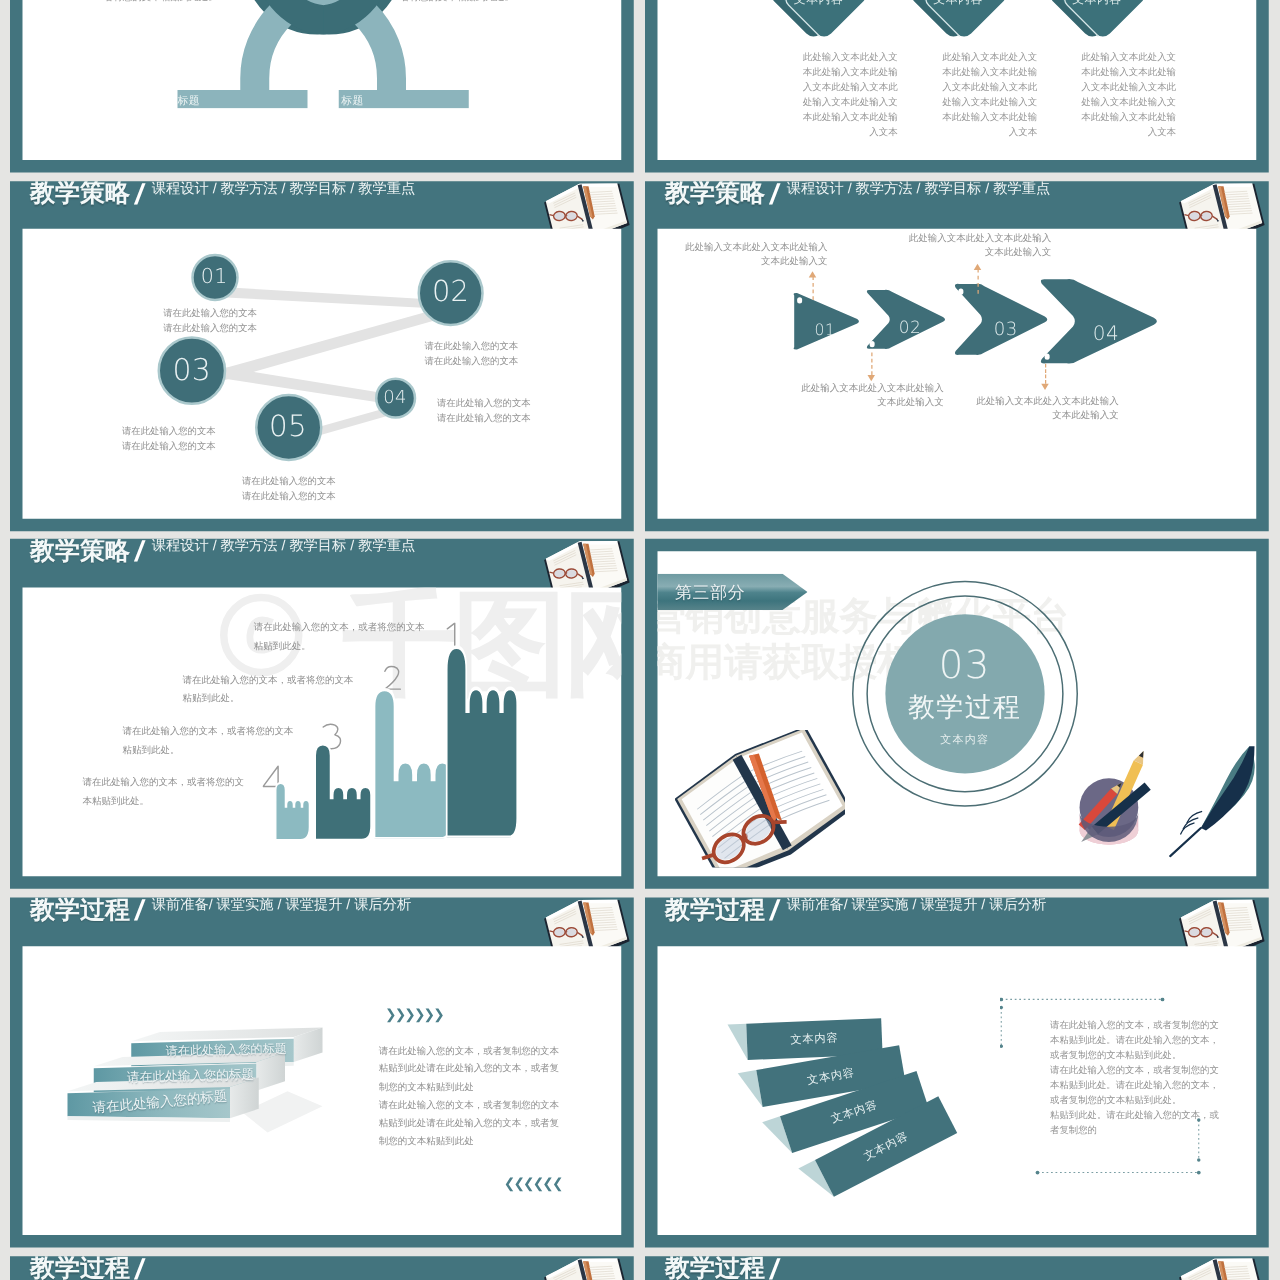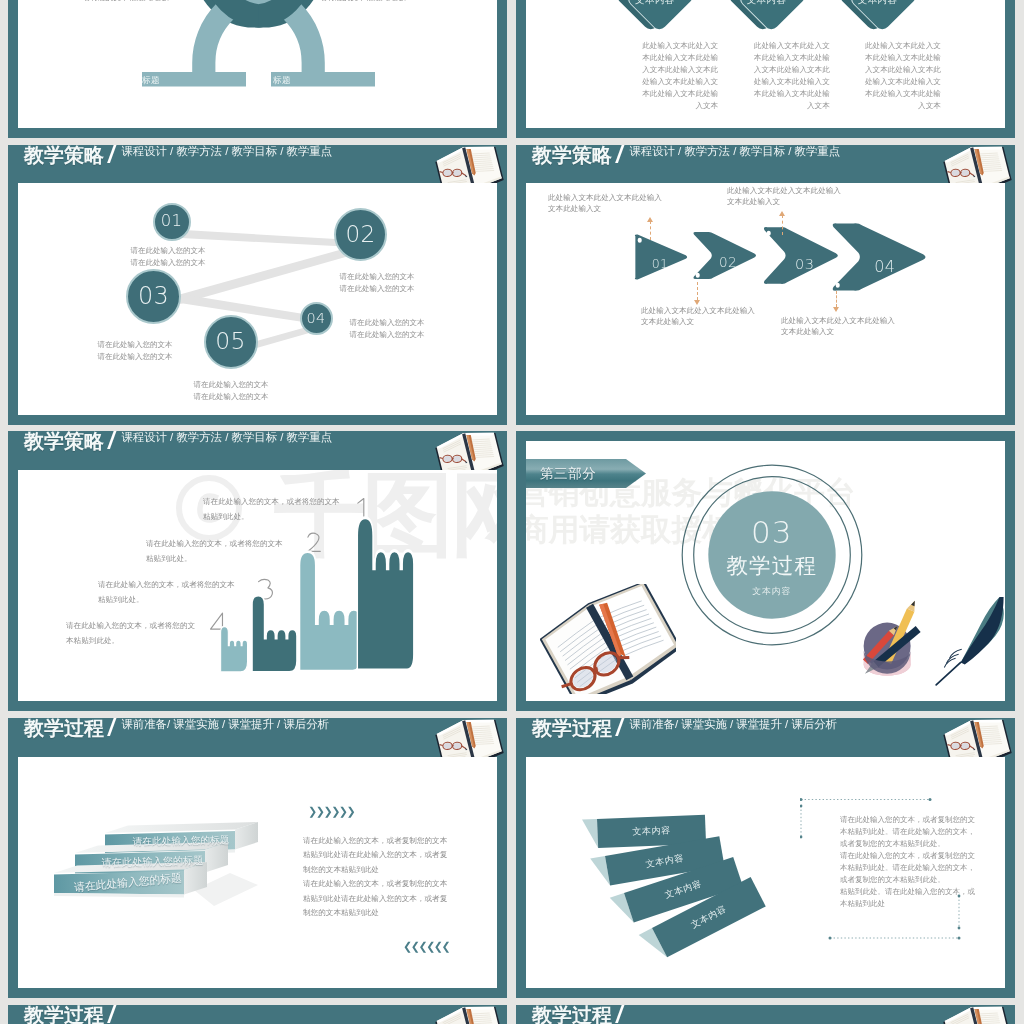--- a/index.html
+++ b/index.html
@@ -30,21 +30,21 @@
   
   .chev{position:absolute;}
   .chev svg{position:absolute;left:0;top:0;}
   .chev-num{position:absolute;transform:translate(-50%,-50%);color:#dfebec;font-weight:300;
             font-family:"DejaVu Sans",sans-serif;line-height:1;letter-spacing:.4px;}
   .chev-dot{position:absolute;width:4.6px;height:4.6px;border-radius:50%;background:#fff;transform:translate(-50%,-50%);}
   .dashline{position:absolute;width:0;border-left:1px dashed #e0a877;}
   .chevarrow{position:absolute;width:0;height:0;border-left:3.2px solid transparent;border-right:3.2px solid transparent;}
   .chevarrow.up{border-bottom:5px solid #e0a877;}
   .chevarrow.down{border-top:5px solid #e0a877;}
-  .chevtxt{position:absolute;font-size:7.6px;color:#919191;line-height:11px;white-space:nowrap;}
+  .chevtxt{position:absolute;font-size:7.6px;color:#919191;line-height:11px;white-space:nowrap;text-align:right;}
   
   .hand{position:absolute;}
   .fingtxt{position:absolute;font-size:7.6px;color:#8f8f8f;line-height:15px;white-space:nowrap;}
   .fingnum{position:absolute;}
   
   .stairs{position:absolute;left:0;top:0;}
   .steplbl{position:absolute;color:#eff5f6;text-align:center;white-space:nowrap;line-height:1;
            text-shadow:0 1px 1px rgba(40,70,80,.35);}
   .chevrule{position:absolute;color:#4c7f8a;font-size:11px;letter-spacing:-1.5px;font-weight:bold;
             font-family:"DejaVu Sans",sans-serif;}
@@ -884,21 +884,21 @@
         </g>
       </svg></div>
           <div class="ribcopy">
             <div>请在此处输入您的文本，或者复制您的文</div>
             <div>本粘贴到此处。请在此处输入您的文本，</div>
             <div>或者复制您的文本粘贴到此处。</div>
             <div>请在此处输入您的文本，或者复制您的文</div>
             <div>本粘贴到此处。请在此处输入您的文本，</div>
             <div>或者复制您的文本粘贴到此处。</div>
             <div>粘贴到此处。请在此处输入您的文本，或</div>
-            <div>本粘贴到此处</div>
+            <div>者复制您的</div>
           </div>
         </div>
       </div>
       <div class="slide c0 r4">
         <div class="hdr">
     <span class="hdr-title">教学过程</span>
     <span class="hdr-slash">/</span>
 
     <div class="bookicon">
    <svg viewBox="0 0 72 52" width="72" height="52">

